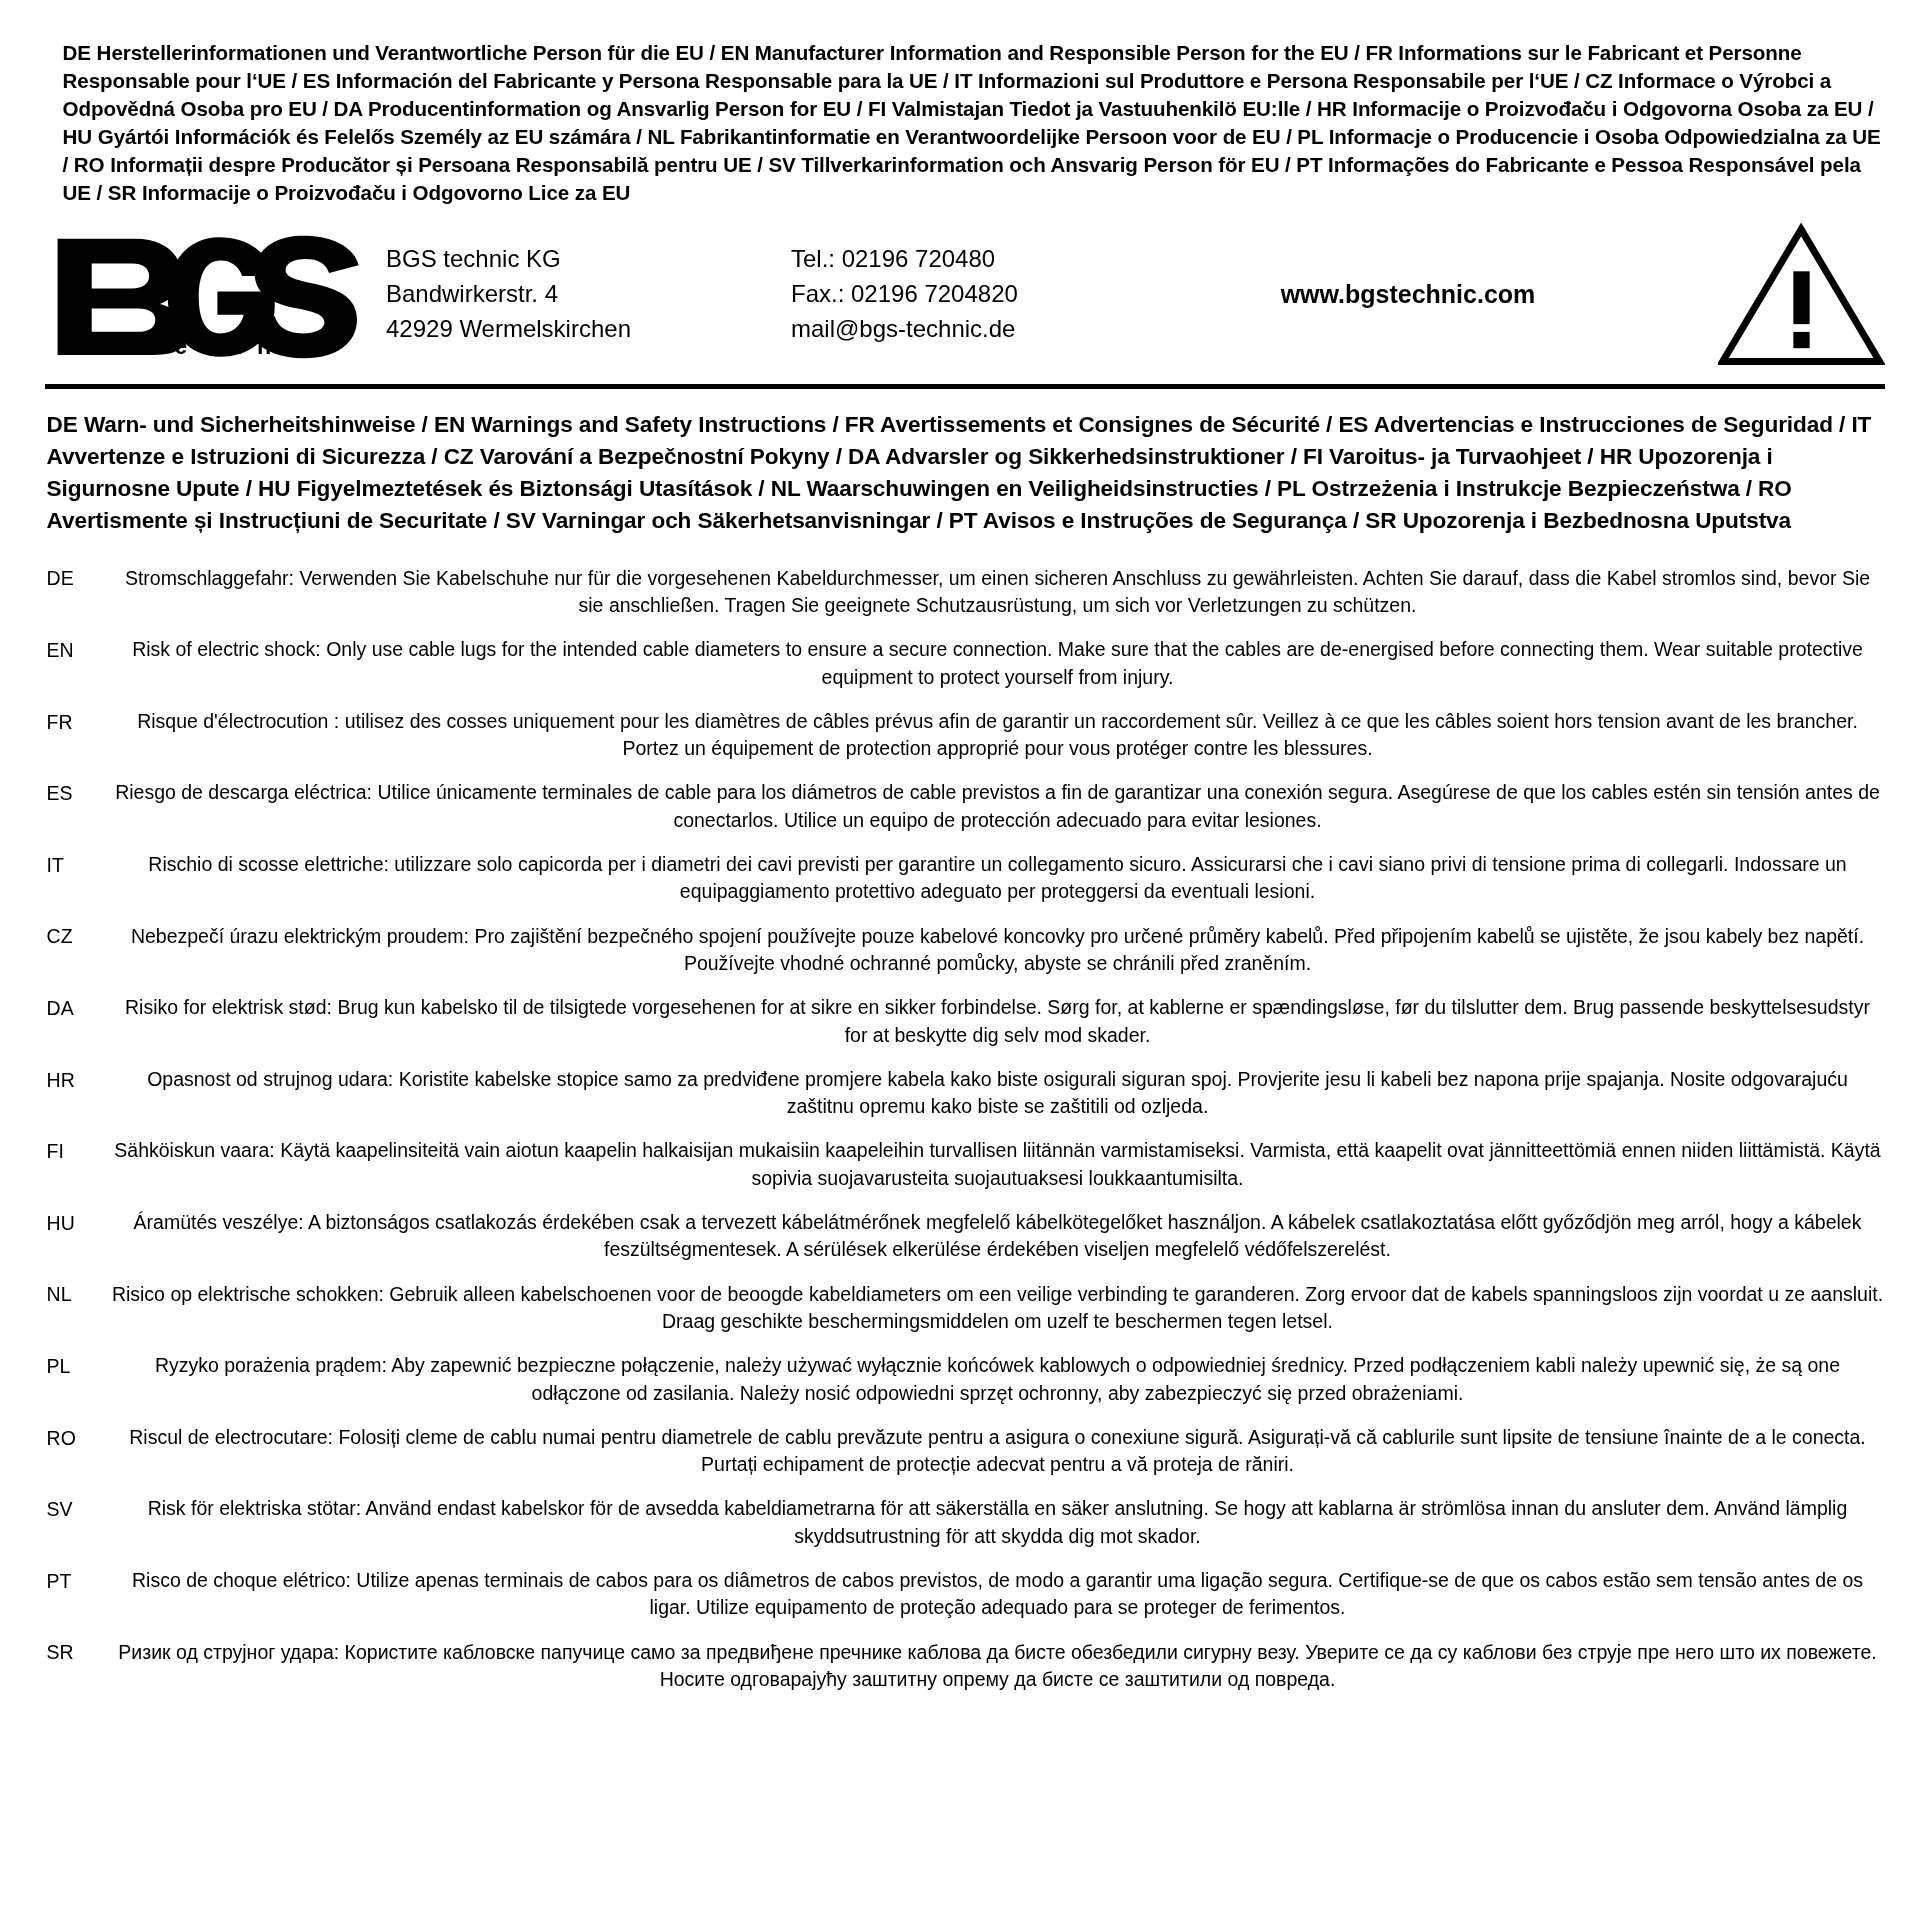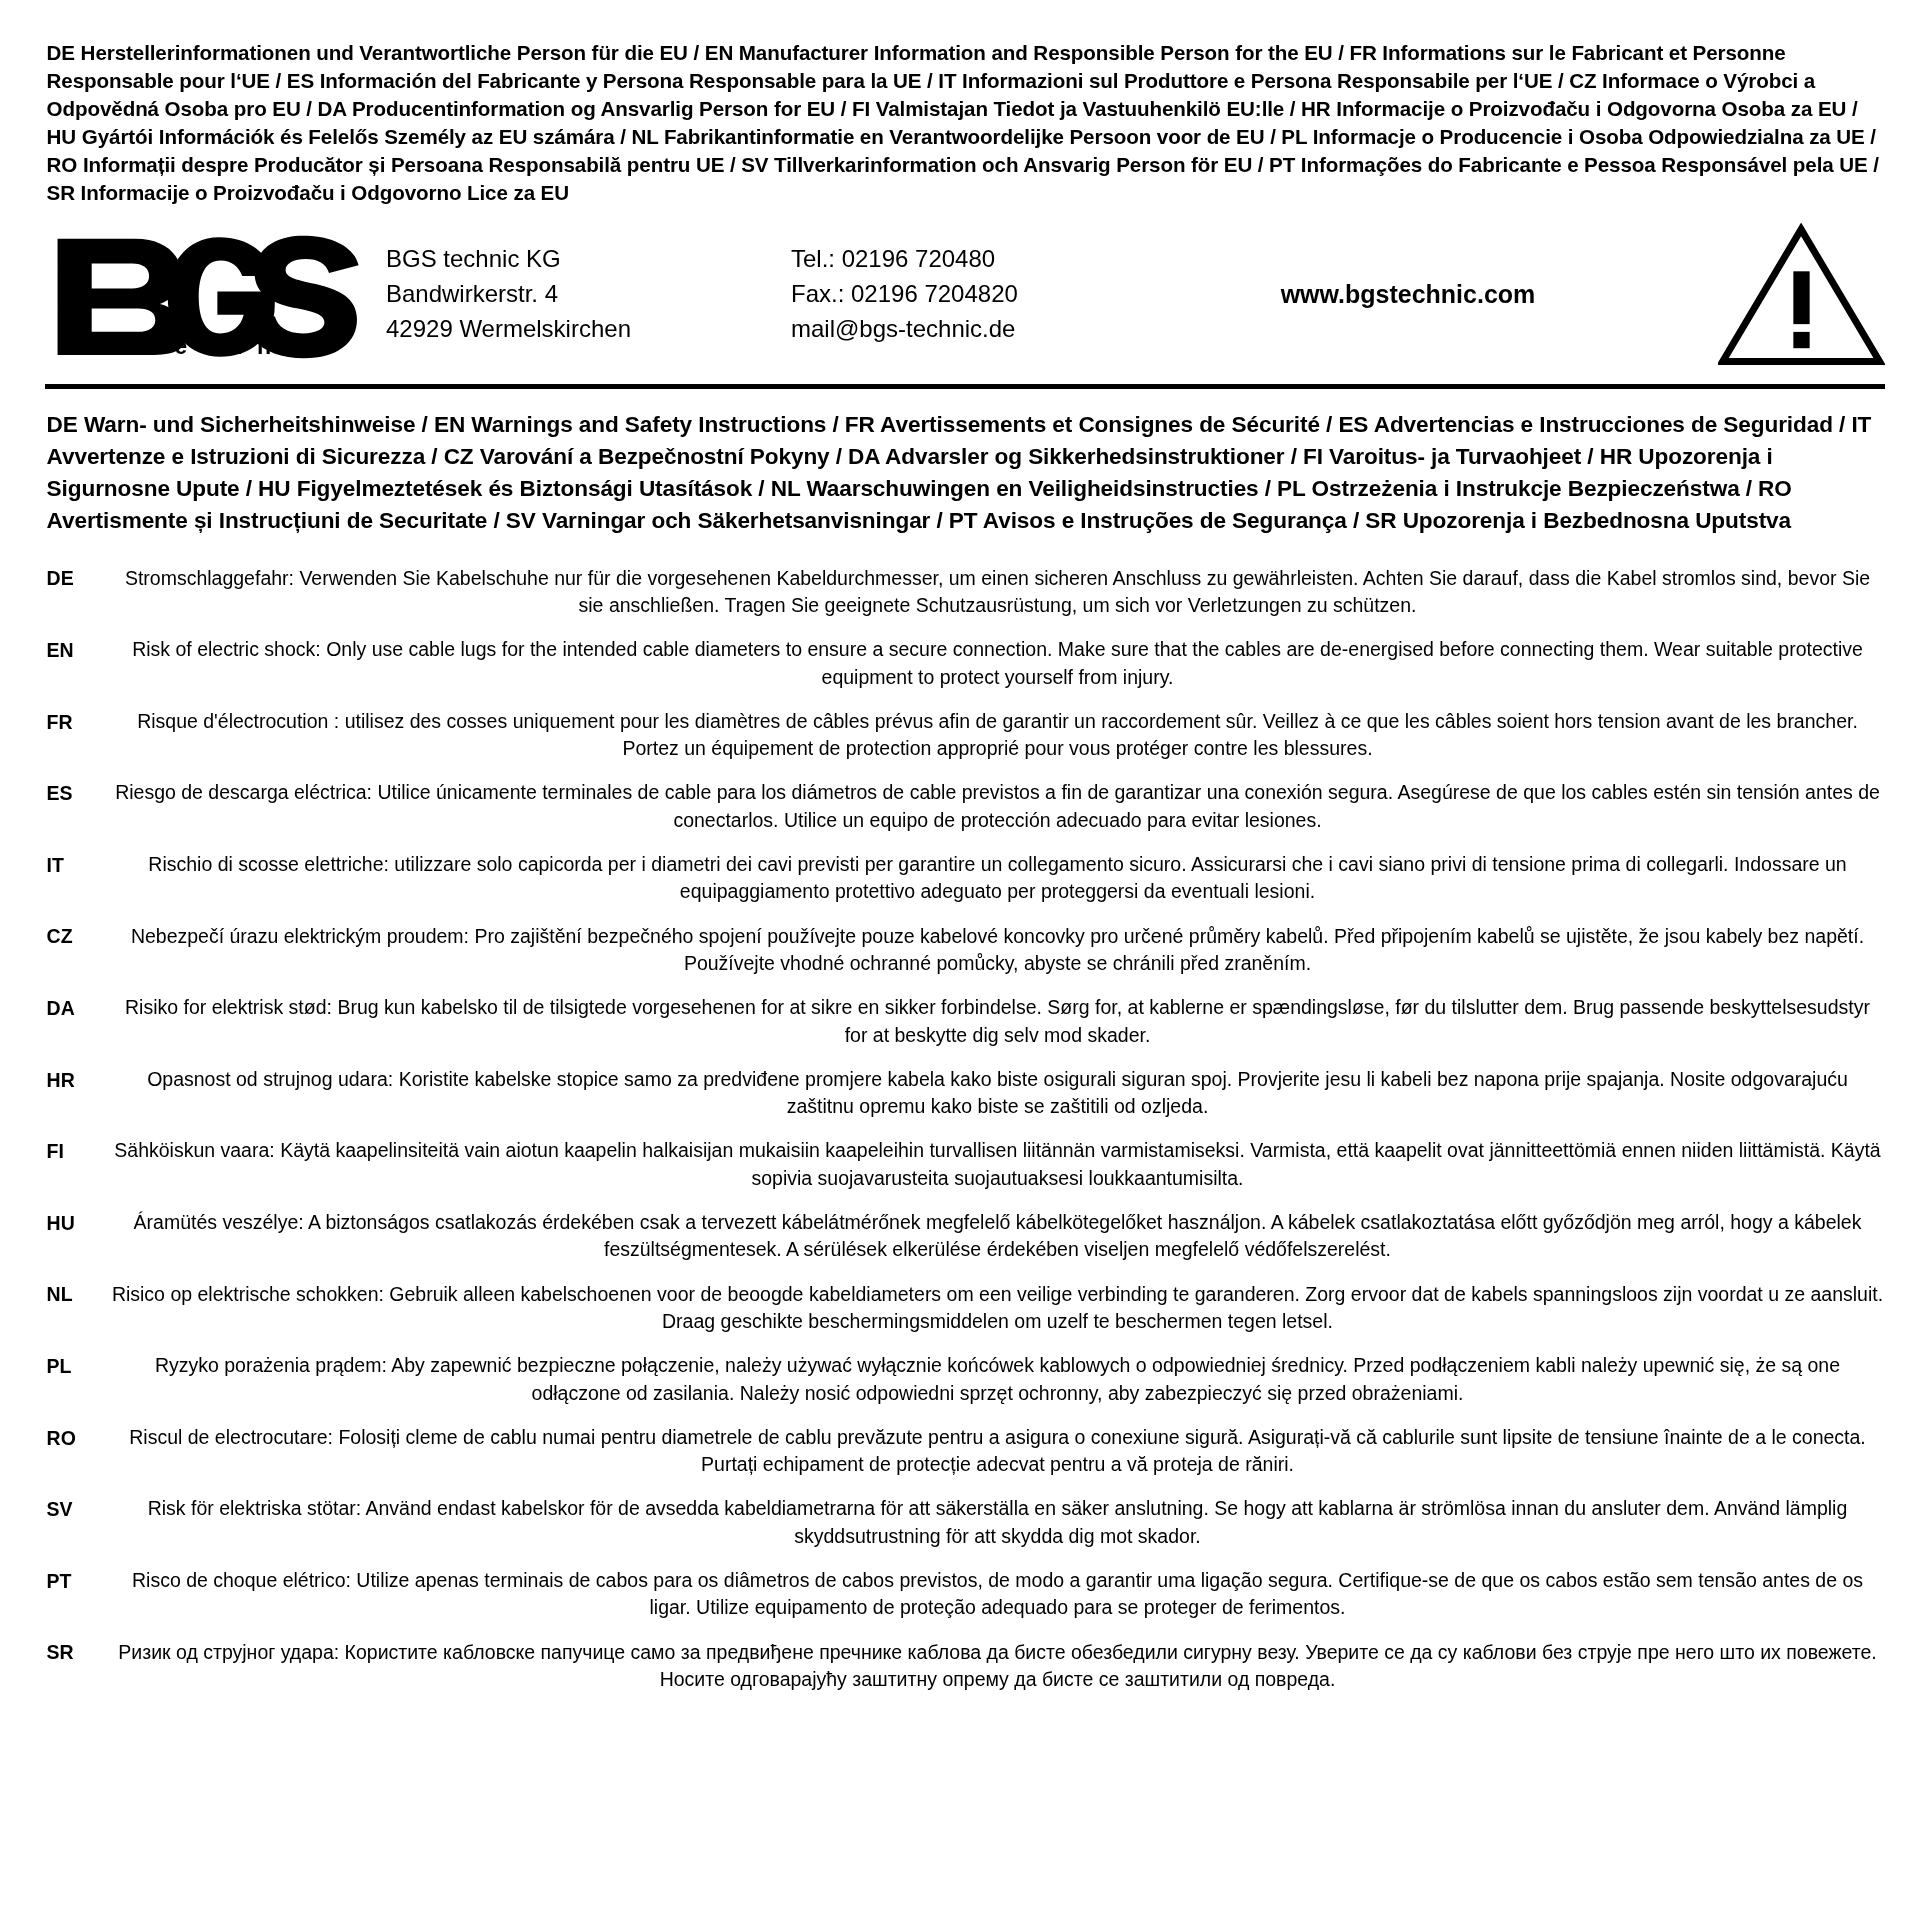--- a/index.html
+++ b/index.html
@@ -22,21 +22,21 @@
     position: relative;
   }
 
   
   .header-title {
     font-size: 20.6px;
     font-weight: bold;
     line-height: 1.36;
     letter-spacing: -0.1px;
     text-align: left;
-    margin: 0 0 11px 0;
+    margin: 0 0 11px 16px;
     padding: 0 1.6px;
   }
 
   
   .company-band {
     display: flex;
     align-items: center;
     border-bottom: 5.4px solid #000;
     padding: 4.7px 0 17px 0;
     margin-bottom: 0;
@@ -89,21 +89,21 @@
     padding: 0 1.6px;
   }
   .instr-row {
     display: flex;
     align-items: flex-start;
     margin-bottom: 17px;
   }
   .instr-code {
     flex: 0 0 65px;
     font-size: 19.5px;
-    font-weight: bold;
+    font-weight: normal;
     line-height: 1.40;
     padding-top: 0.8px;
   }
   .instr-text {
     flex: 1 1 auto;
     font-size: 19.5px;
     line-height: 1.40;
     text-align: center;
   }
 </style>

